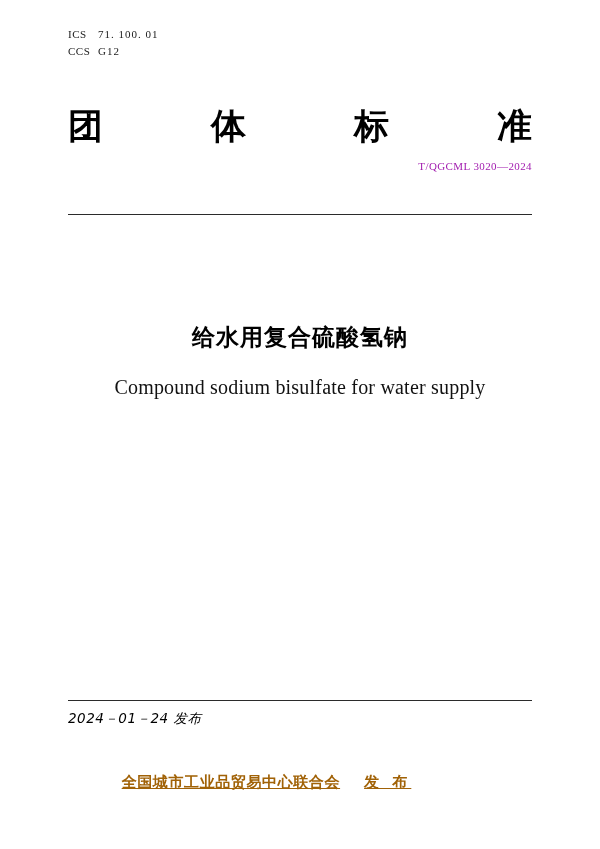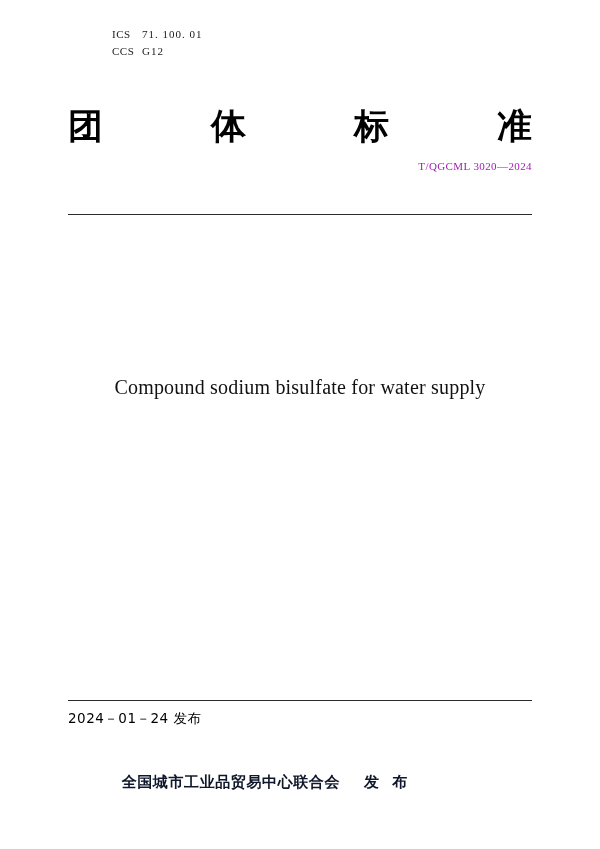--- a/index.html
+++ b/index.html
@@ -32,21 +32,20 @@
     line-height: 17px;
     letter-spacing: 0.5px;
     color: #1a1a1a;
   }
   .ics-line {
     white-space: nowrap;
   }
   .ics-label {
     display: inline-block;
     min-width: 30px;
-    margin-left: 44px;
   }
   .ics-value {
     letter-spacing: 1px;
     text-align: right;
   }
 
   
   .tuanti {
     position: absolute;
     left: 68px;
@@ -118,34 +117,36 @@
     width: 464px;
     display: flex;
     justify-content: space-between;
     font-family: "DejaVu Sans", sans-serif;
     font-size: 13.5px;
     color: #000;
   }
   .date-cell {
     white-space: nowrap;
     letter-spacing: 0.5px;
+    font-style: italic;
   }
 
   
   .publisher {
     position: absolute;
     left: 0;
     top: 773px;
     width: 533px;
     text-align: center;
     font-family: "DejaVu Sans", sans-serif;
     font-size: 15px;
     font-weight: bold;
     letter-spacing: 0.6px;
-    color: #0f172a;
+    color: #a16207;
+    text-decoration: underline;
   }
   .publisher .pub-name { }
   .publisher .pub-action {
     margin-left: 24px;
     letter-spacing: 4px;
   }
 </style>
 </head>
 <body>
 
@@ -164,20 +165,21 @@
     <span>团</span>
     <span>体</span>
     <span>标</span>
     <span>准</span>
   </div>
 
   <div class="std-no">T/QGCML  3020—2024</div>
 
   <div class="rule rule-top"></div>
 
+  <div class="main-title">给水用复合硫酸氢钠</div>
   <div class="sub-title">Compound sodium bisulfate for water supply</div>
 
   <div class="rule rule-bottom"></div>
 
   <div class="date-row">
     <div class="date-cell">2024－01－24 发布</div>
   </div>
 
   <div class="publisher">
     <span class="pub-name">全国城市工业品贸易中心联合会</span><span class="pub-action">发  布</span>

